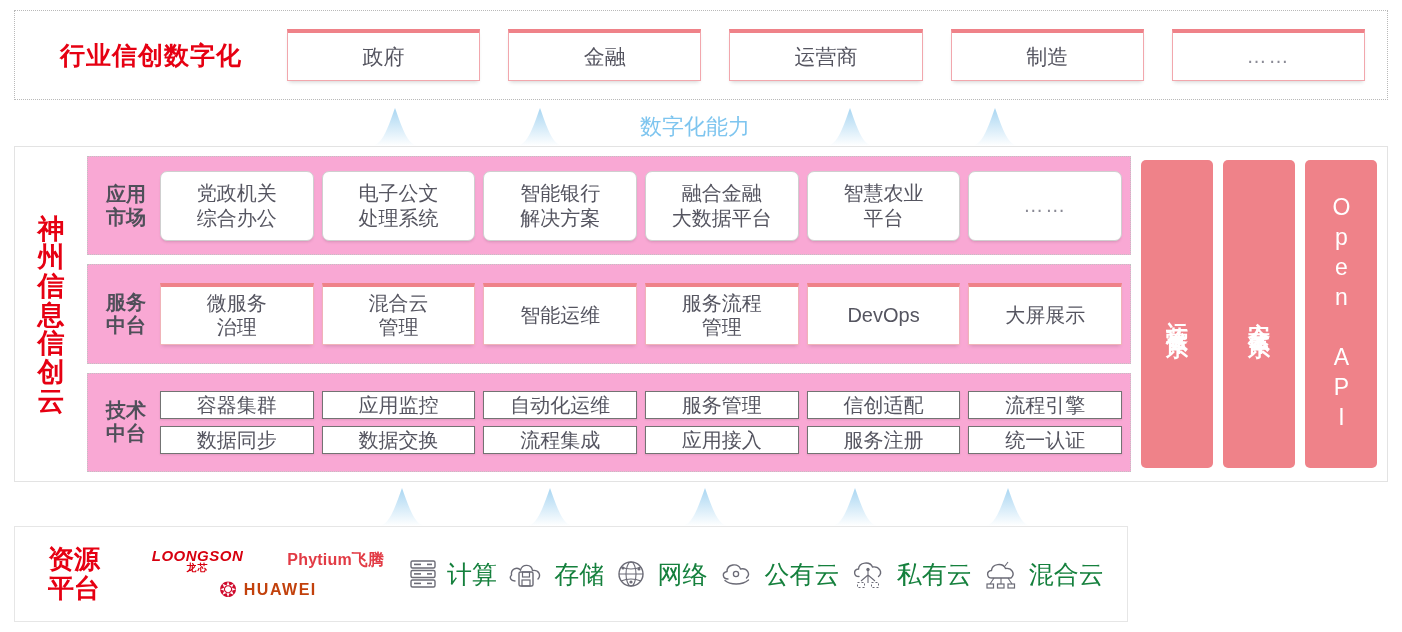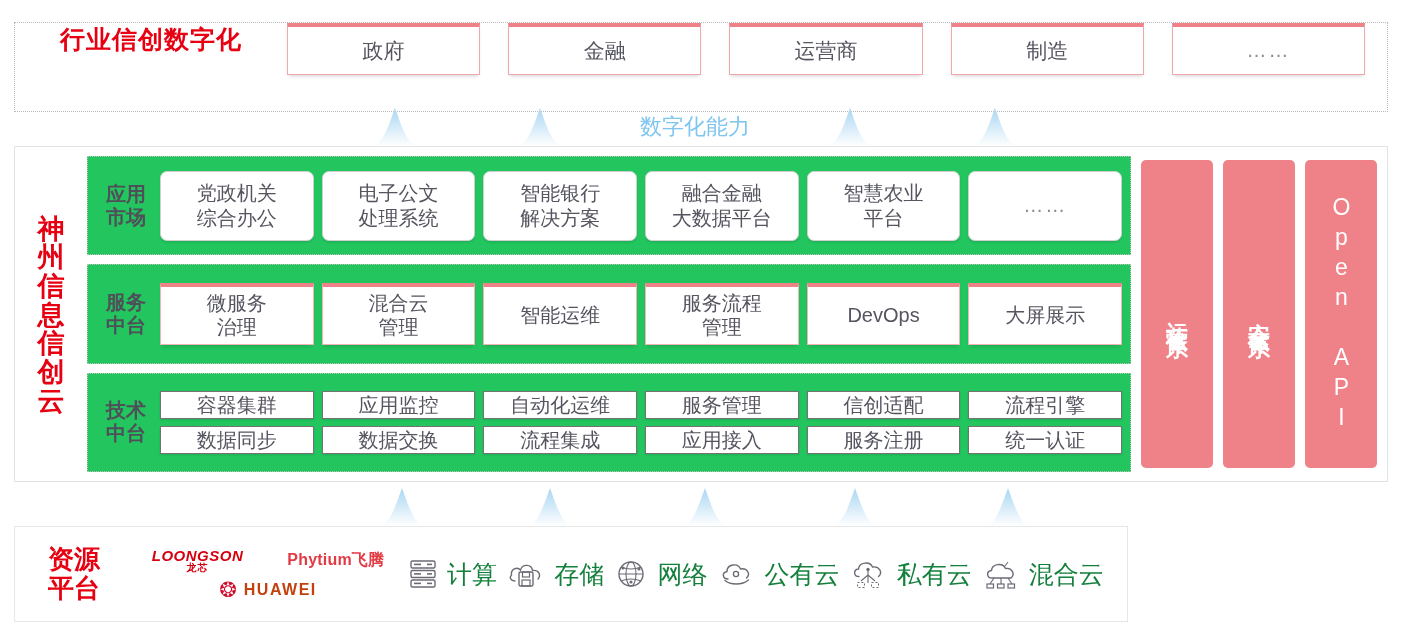--- a/index.html
+++ b/index.html
@@ -7,24 +7,24 @@
     width:1402px;height:632px;
     background:#ffffff;
     font-family:"Liberation Sans","DejaVu Sans",sans-serif;
     color:#4a4a55;
     overflow:hidden;
   }
   .stage{position:relative;width:1402px;height:632px;}
 
   
   .industry-band{
-    position:absolute;left:14px;top:22px;width:1374px;height:90px;
+    position:absolute;left:14px;top:10px;width:1374px;height:90px;
     border:1px dotted #b9b9b9;
     box-sizing:border-box;
-    display:flex;align-items:flex-start;
+    display:flex;align-items:center;
   }
   .industry-title{
     width:272px;text-align:center;
     color:#e60012;font-weight:bold;font-size:25px;
     letter-spacing:1px;
     flex:0 0 auto;
   }
   .industry-boxes{flex:1;display:flex;gap:28px;padding-right:22px;}
   .ind-box{
     flex:1;height:52px;
@@ -61,21 +61,21 @@
     padding-top:2px;
   }
   .platform-title span{display:block;}
   .platform-body{
     flex:1;display:flex;padding:9px 10px 9px 0;gap:10px;box-sizing:border-box;
   }
   .rows-col{
     flex:1;display:flex;flex-direction:column;gap:9px;min-width:0;
   }
   .band{
-    flex:1;background:#22c55e;border:1px dotted #c2c2c2;box-sizing:border-box;
+    flex:1;background:#f9a8d4;border:1px dotted #c2c2c2;box-sizing:border-box;
     display:flex;align-items:center;padding:0 8px 0 4px;
   }
   .band-label{
     width:68px;flex:0 0 auto;text-align:center;
     font-weight:bold;font-size:20px;color:#4f4f59;line-height:1.15;
   }
   .band-label span{display:block;}
   .band-cells{flex:1;display:flex;gap:8px;min-width:0;}
   .band-cells.stacked{flex-direction:column;gap:7px;}
   .cell-row{display:flex;gap:8px;flex:1;min-width:0;}

